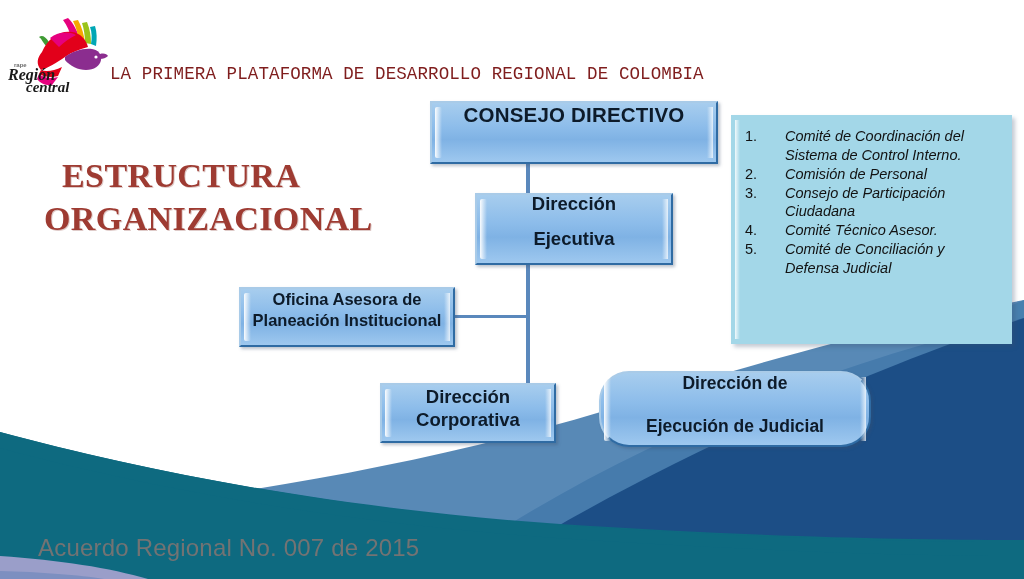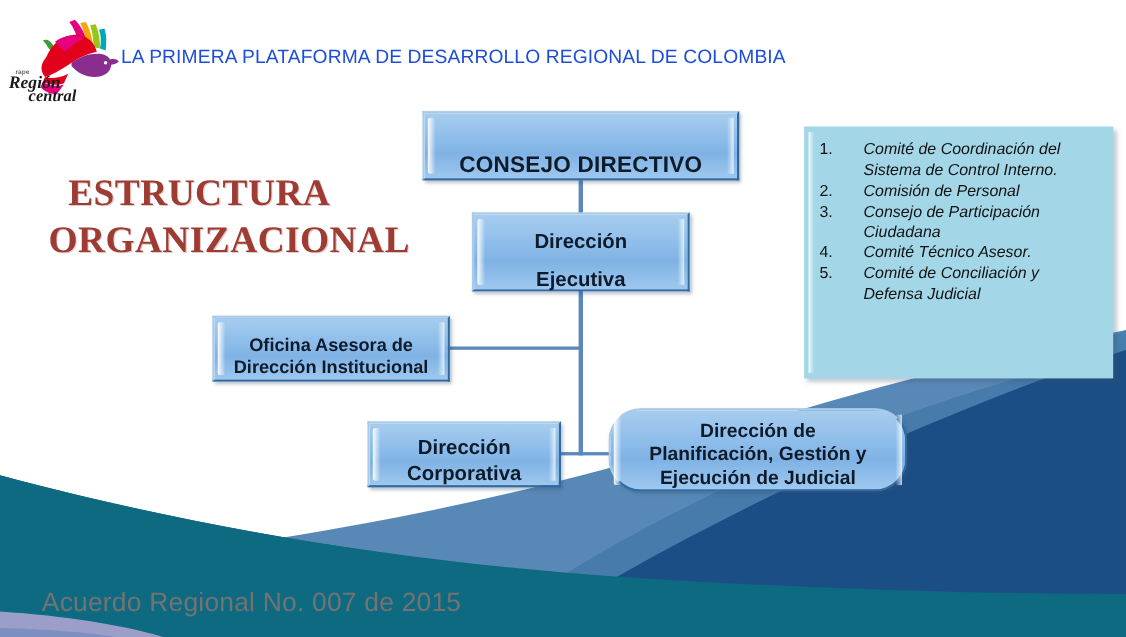--- a/index.html
+++ b/index.html
@@ -7,45 +7,45 @@
 
   #slide{position:relative;width:1024px;height:579px;background:#ffffff;overflow:hidden;}
 
   
   #bg-curves{position:absolute;left:0;top:0;width:1024px;height:579px;}
 
   
   #header{position:absolute;left:0;top:0;width:1024px;height:100px;}
   #logo{position:absolute;left:8px;top:8px;width:100px;height:88px;}
   #logo-wordmark{position:absolute;left:8px;top:58px;width:92px;height:36px;}
-  #header-tagline{position:absolute;left:110px;top:41px;
-     font-size:17.5px;letter-spacing:.1px;color:#1d4ed8;
-     font-family:Liberation Sans, sans-serif;white-space:nowrap;}
+  #header-tagline{position:absolute;left:110px;top:64px;
+     font-size:17.5px;letter-spacing:.1px;color:#7f1d1d;
+     font-family:Liberation Mono, monospace;white-space:nowrap;}
 
   
   #page-title{position:absolute;left:62px;top:155px;width:320px;
      font-family:"Liberation Serif",serif;font-weight:bold;font-size:34px;
      line-height:1.25;color:#9e3b32;letter-spacing:.4px;
      text-shadow:1px 1px 0 rgba(140,70,60,.28);}
   #page-title .l1{display:block;}
   #page-title .l2{display:block;margin-left:-18px;}
 
   
   .conn{position:absolute;background:#5a88bc;}
 
   
   .box{position:absolute;box-sizing:border-box;
     border-top:2px solid #a9cbe8;
     border-left:2px solid #a9cbe8;
     border-right:2px solid #2f6ba3;
     border-bottom:2px solid #2f6ba3;
     background:linear-gradient(180deg,#a7cdee 0%,#8cbcea 42%,#7fb2e4 62%,#9ec8ef 100%);
     box-shadow:2px 2px 3px rgba(60,80,110,.35);
-    display:flex;align-items:flex-end;justify-content:center;text-align:center;
-    color:#0d1b2a;font-family:"Liberation Sans",sans-serif;}
+    display:flex;align-items:flex-start;justify-content:center;text-align:center;
+    color:#0d1b2a;font-family:"Liberation Sans",sans-serif;margin-left:46px;}
   .box::before{content:"";position:absolute;left:3px;top:4px;bottom:4px;width:7px;
     background:linear-gradient(90deg,rgba(255,255,255,.95),rgba(255,255,255,0));
     border-radius:2px;pointer-events:none;}
   .box::after{content:"";position:absolute;right:3px;top:4px;bottom:4px;width:6px;
     background:linear-gradient(270deg,rgba(255,255,255,.75),rgba(255,255,255,0));
     pointer-events:none;}
   .box .txt{position:relative;z-index:2;padding:0 10px;width:100%;}
 
   #box-consejo{left:384px;top:101px;width:288px;height:63px;}
   #box-consejo .txt{font-weight:bold;font-size:20.5px;letter-spacing:.2px;}
@@ -163,35 +163,35 @@
   <div class="box" id="box-ejecutiva">
     <div class="txt">
       <span>Dirección</span>
       <span>Ejecutiva</span>
     </div>
   </div>
 
   <div class="box" id="box-oficina">
     <div class="txt">
       <span>Oficina Asesora de</span><br>
-      <span>Dirección Institucional</span>
+      <span>Planeación Institucional</span>
     </div>
   </div>
 
   <div class="box" id="box-corporativa">
     <div class="txt">
       <span>Dirección</span><br>
       <span>Corporativa</span>
     </div>
   </div>
 
   <div class="box" id="box-planificacion">
     <div class="txt">
       <span>Dirección de</span><br>
-      <span>Planificación, Gestión y</span><br>
+      <br>
       <span>Ejecución  de Judicial</span>
     </div>
   </div>
 
   <div id="advisory">
     <div id="advisory-inner">
       <ul id="advisory-list">
         <li>
           <span class="num">1.</span>
           <span class="lbl">Comité de Coordinación del Sistema de Control Interno.</span>

